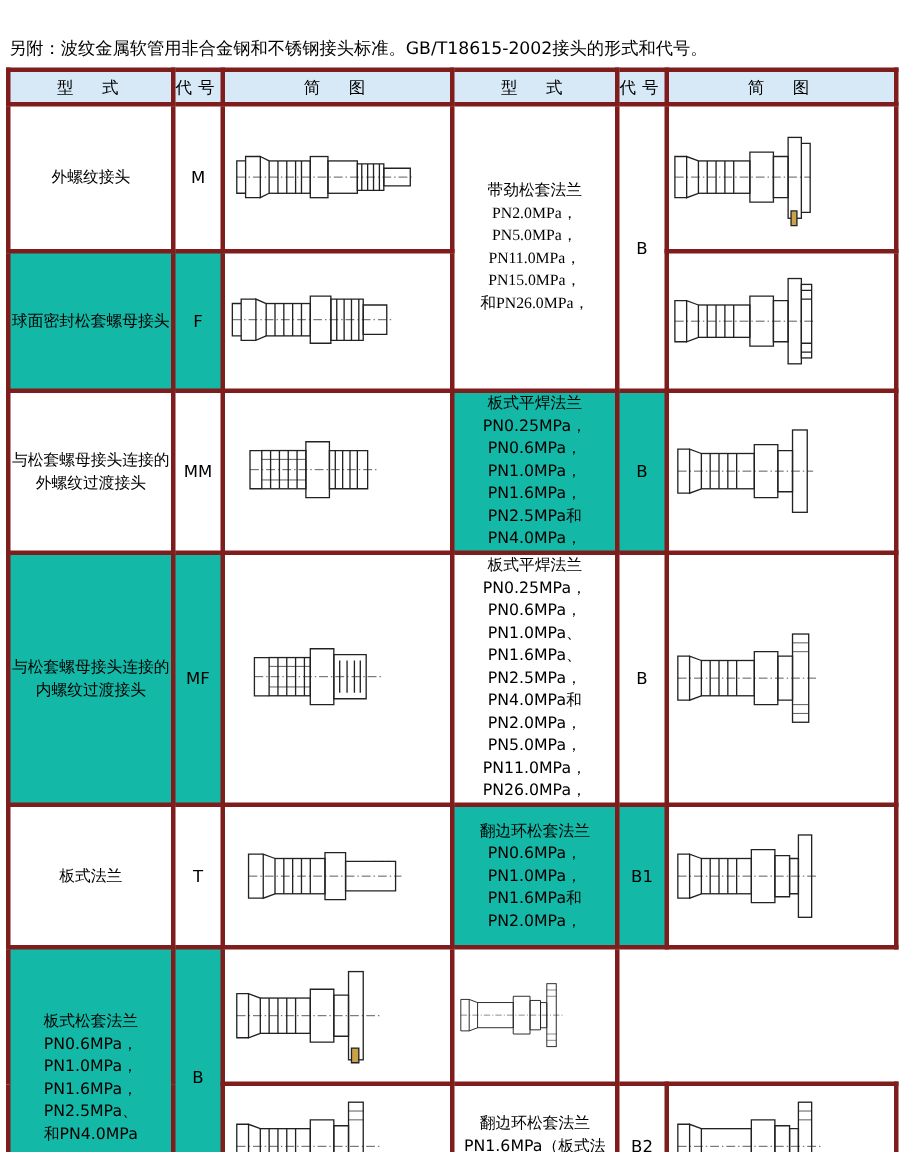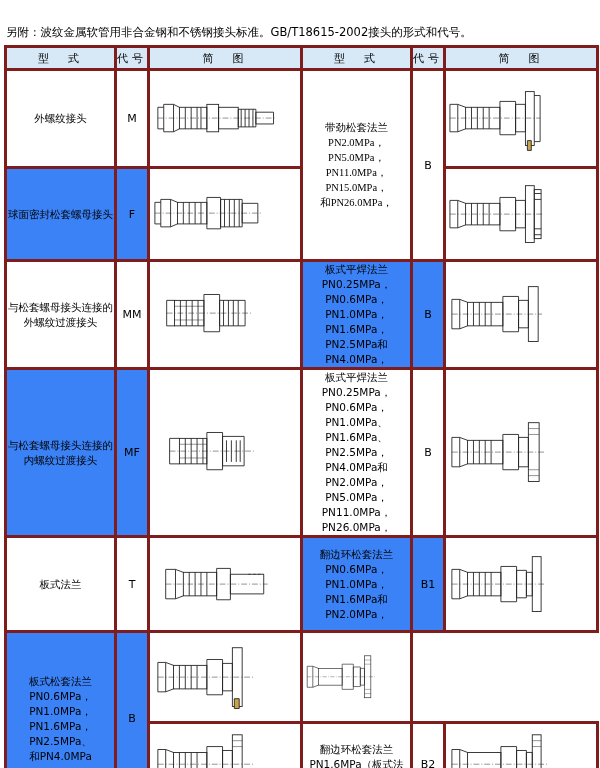--- a/index.html
+++ b/index.html
@@ -39,21 +39,21 @@
   }
   .cell-name{
     text-align:left;
     padding:4px 4px 4px 5px;
     font-size:10.5px;
     line-height:15px;
   }
   .cell-code{
     font-size:11px;
   }
-  .yellow{background:#3b82f6;}
+  .yellow{background:#14b8a6;}
   .white{background:#ffffff;}
   .figcell{
     background:#ffffff;
     padding:0;
   }
   .fig{
     width:100%;
     display:block;
   }
   

